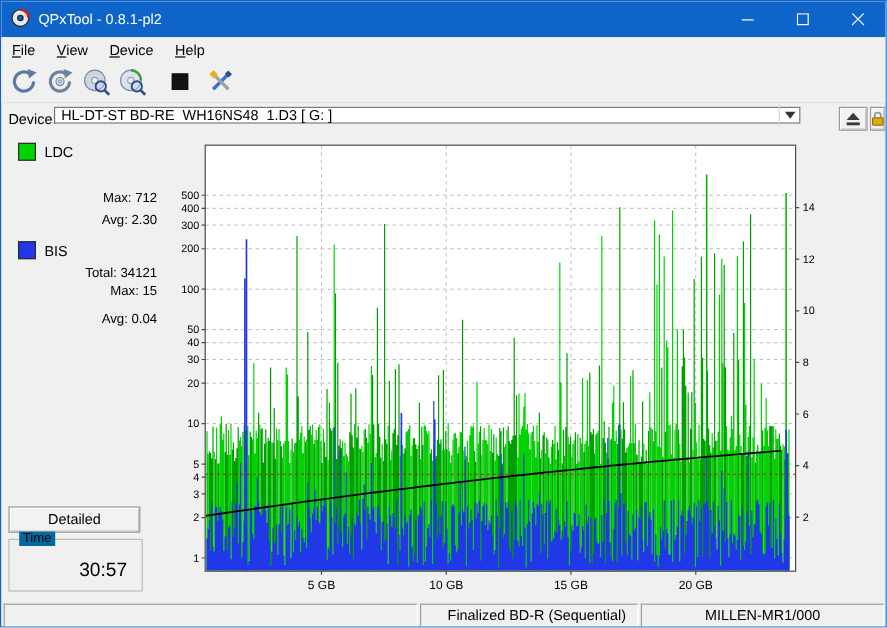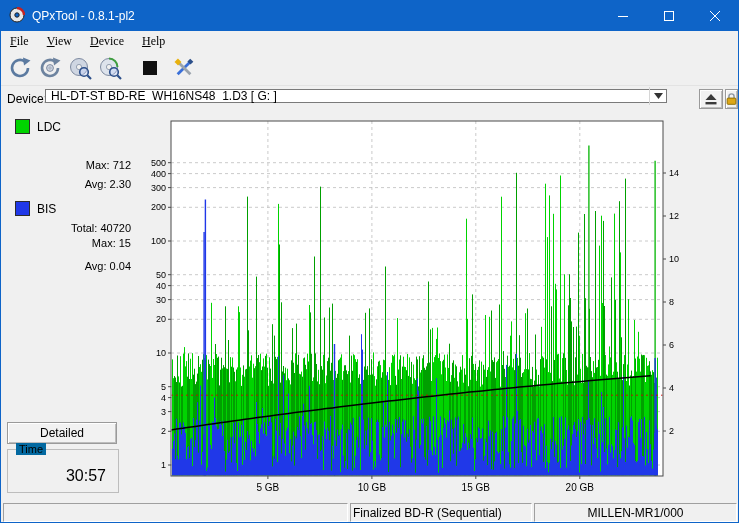--- a/index.html
+++ b/index.html
@@ -10,21 +10,21 @@
     font-family:"Liberation Sans",sans-serif;color:#000;overflow:hidden;
   }
   
   .titlebar{position:absolute;left:0;top:0;width:100%;height:30px;background:#0e64c8;
     display:flex;align-items:center;padding-left:8px;color:#fff;font-size:12px;}
   .titlebar .title{margin-left:7px;}
   .win-btns{position:absolute;right:0;top:0;height:30px;display:flex;}
   .win-btn{width:46px;height:30px;display:flex;align-items:center;justify-content:center;}
   
   .menubar{position:absolute;left:0;top:30px;width:100%;height:21px;background:#f0f0f0;
-    display:flex;align-items:center;font-size:12px;font-family:Liberation Serif, serif;}
+    display:flex;align-items:center;font-size:12px;}
   .menu-item{padding:2px 9px;}
   .menu-item u{text-decoration:underline;}
   
   .toolbar{position:absolute;left:0;top:51px;width:100%;height:33px;background:#f0f0f0;}
   .tb-btn{position:absolute;top:3px;width:26px;height:26px;display:flex;align-items:center;justify-content:center;}
   
   .devicebar{position:absolute;left:0;top:84px;width:100%;height:26px;border-top:1px solid #e3e3e3;}
   .device-label{position:absolute;left:6px;top:6px;font-size:12px;}
   .combo{position:absolute;left:44px;top:3px;width:622px;height:14px;background:#fff;
     border:1px solid #7a7a7a;display:flex;align-items:center;}
@@ -45,21 +45,21 @@
   .group-title{position:absolute;top:-7px;left:8px;background:#0369a1;padding:0 3px;font-size:11px;}
   .time-value{position:absolute;right:12px;top:17px;font-size:16px;}
   
   .chart-wrap{position:absolute;left:130px;top:112px;width:580px;height:390px;}
   .chart-wrap svg{font-family:"Liberation Sans",sans-serif;}
   
   .statusbar{position:absolute;left:0;top:501px;width:100%;height:21px;font-size:12px;}
   .status-cell{position:absolute;top:1px;height:19px;border:1px solid;
     border-color:#9f9f9f #fff #fff #9f9f9f;display:flex;align-items:center;}
   .cell1{left:2px;width:345px;}
-  .cell2{left:349px;width:182px;padding-left:2px;}
+  .cell2{left:349px;width:182px;padding-left:22px;}
   .cell3{left:533px;width:203px;justify-content:center;}
 </style>
 </head>
 <body>
 
 <div class="window">
 
   <div class="titlebar">
     <span>
       <svg width="16" height="16" viewBox="0 0 16 16">
@@ -171,21 +171,21 @@
     </div>
   </div>
 
   <div class="swatch" style="left: 14px; top: 118px; background: rgb(0, 212, 0);"></div>
   <span class="series-label" style="left:36px;top:119px">LDC</span>
   <div class="stat-row" style="top:158px">Max: 712</div>
   <div class="stat-row" style="top:177px">Avg: 2.30</div>
 
   <div class="swatch" style="left: 14px; top: 200px; background: rgb(32, 56, 232);"></div>
   <span class="series-label" style="left:36px;top:201px">BIS</span>
-  <div class="stat-row" style="top:221px">Total: 40720</div>
+  <div class="stat-row" style="top:221px">Total: 34121</div>
   <div class="stat-row" style="top:236px">Max: 15</div>
   <div class="stat-row" style="top:259px">Avg: 0.04</div>
 
   <button class="tool3d detailed-btn">Detailed</button>
 
   <div class="groupbox">
     <span class="group-title">Time</span>
     <span class="time-value">30:57</span>
   </div>
 

